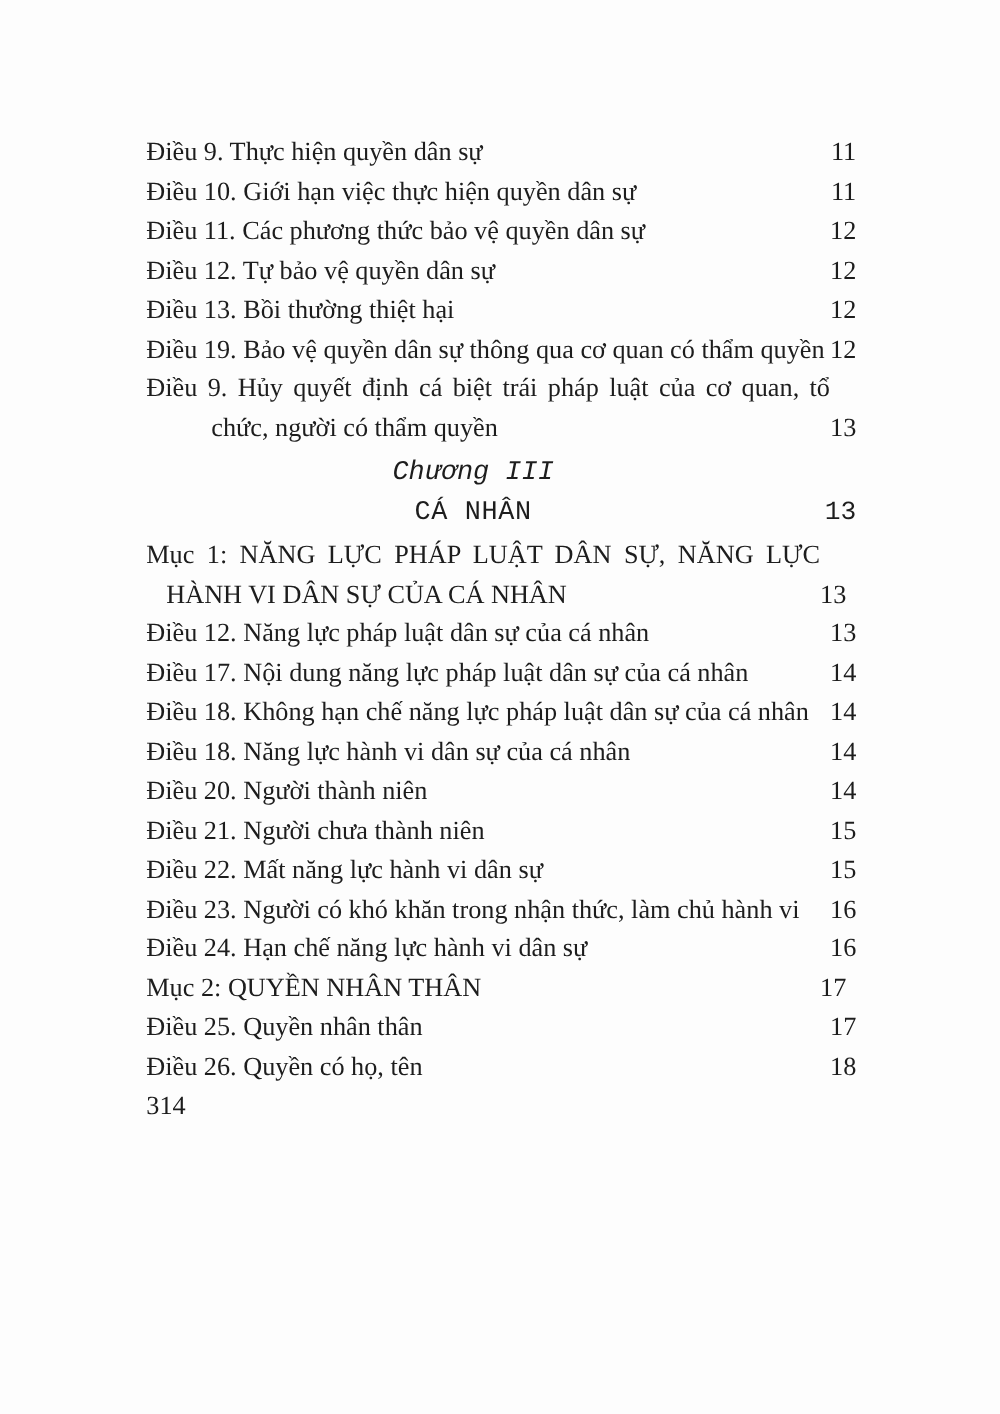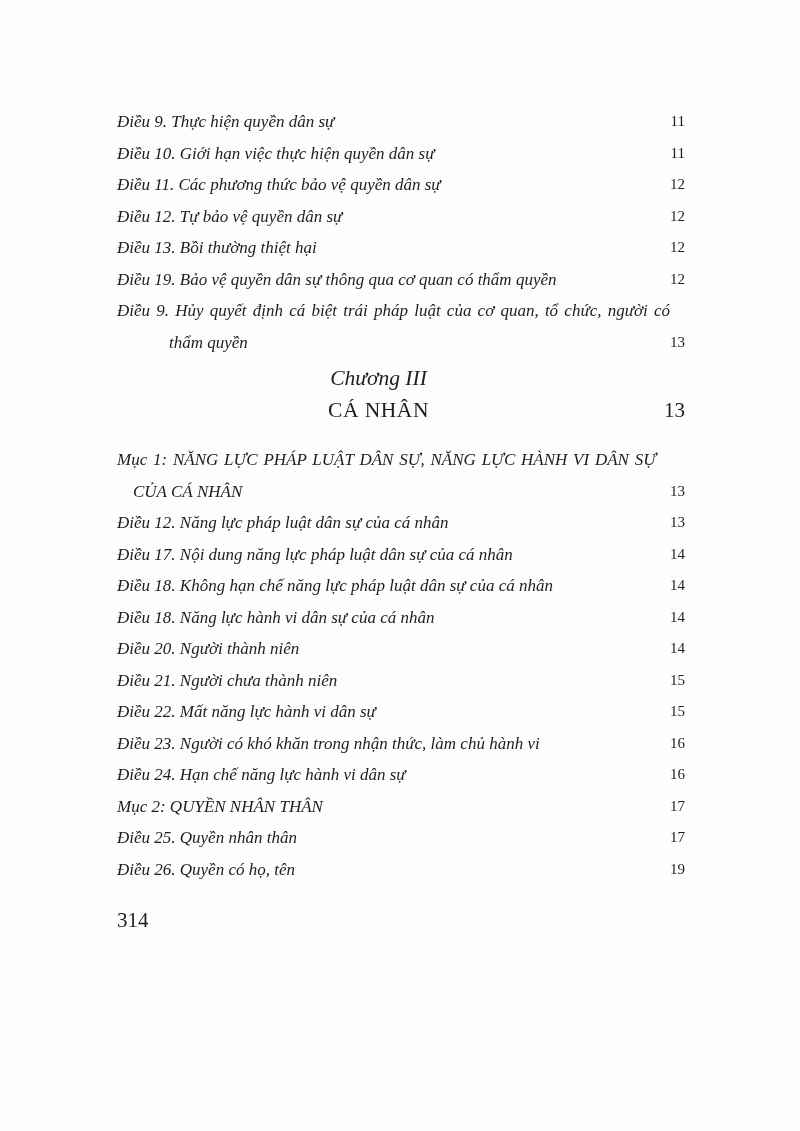--- a/index.html
+++ b/index.html
@@ -19,43 +19,43 @@
     width: 800px;
     height: 1131px;
     padding: 106px 115px 0 117px;
   }
   .entry {
     display: flex;
     align-items: flex-end;
   }
   .entry .t {
     width: 523px;
-    font-size: 17px;
+    font-size: 21px;
     line-height: 31.5px;
     text-align: justify;
-    font-style: italic;
   }
   .entry.article .t {
     padding-left: 52px;
     text-indent: -52px;
   }
   .entry.section .t {
     padding-left: 16px;
     text-indent: -16px;
   }
   .entry .p {
     flex: 1;
-    text-align: right;
-    font-size: 15px;
+    text-align: left;
+    font-size: 21px;
     line-height: 31.5px;
     white-space: nowrap;
   }
   .chapter {
     margin-top: 5px;
-    margin-bottom: 18px;
+    margin-bottom: 2px;
+    font-family: Liberation Mono, monospace;
   }
   .chapter-label-row {
     width: 523px;
     text-align: center;
     font-style: italic;
     font-size: 21.5px;
     line-height: 31.5px;
   }
   .chapter-title-row {
     display: flex;
@@ -68,21 +68,20 @@
     line-height: 31.5px;
     letter-spacing: 0.5px;
   }
   .chapter-title-row .p {
     flex: 1;
     text-align: right;
     font-size: 21px;
     line-height: 31.5px;
   }
   .page-footer {
-    margin-top: 20px;
     font-size: 21px;
     line-height: 31.5px;
   }
 </style>
 </head>
 <body>
 
 <div class="page">
 
   <section>
@@ -168,21 +167,21 @@
       <div class="entry section">
         <span class="t">Mục 2: QUYỀN NHÂN THÂN</span>
         <span class="p">17</span>
       </div>
       <div class="entry article">
         <span class="t">Điều 25. Quyền nhân thân</span>
         <span class="p">17</span>
       </div>
       <div class="entry article">
         <span class="t">Điều 26. Quyền có họ, tên</span>
-        <span class="p">19</span>
+        <span class="p">18</span>
       </div>
     </section>
 
   <div class="page-footer">
     <span>314</span>
   </div>
 
 </div>
 
 </body></html>

